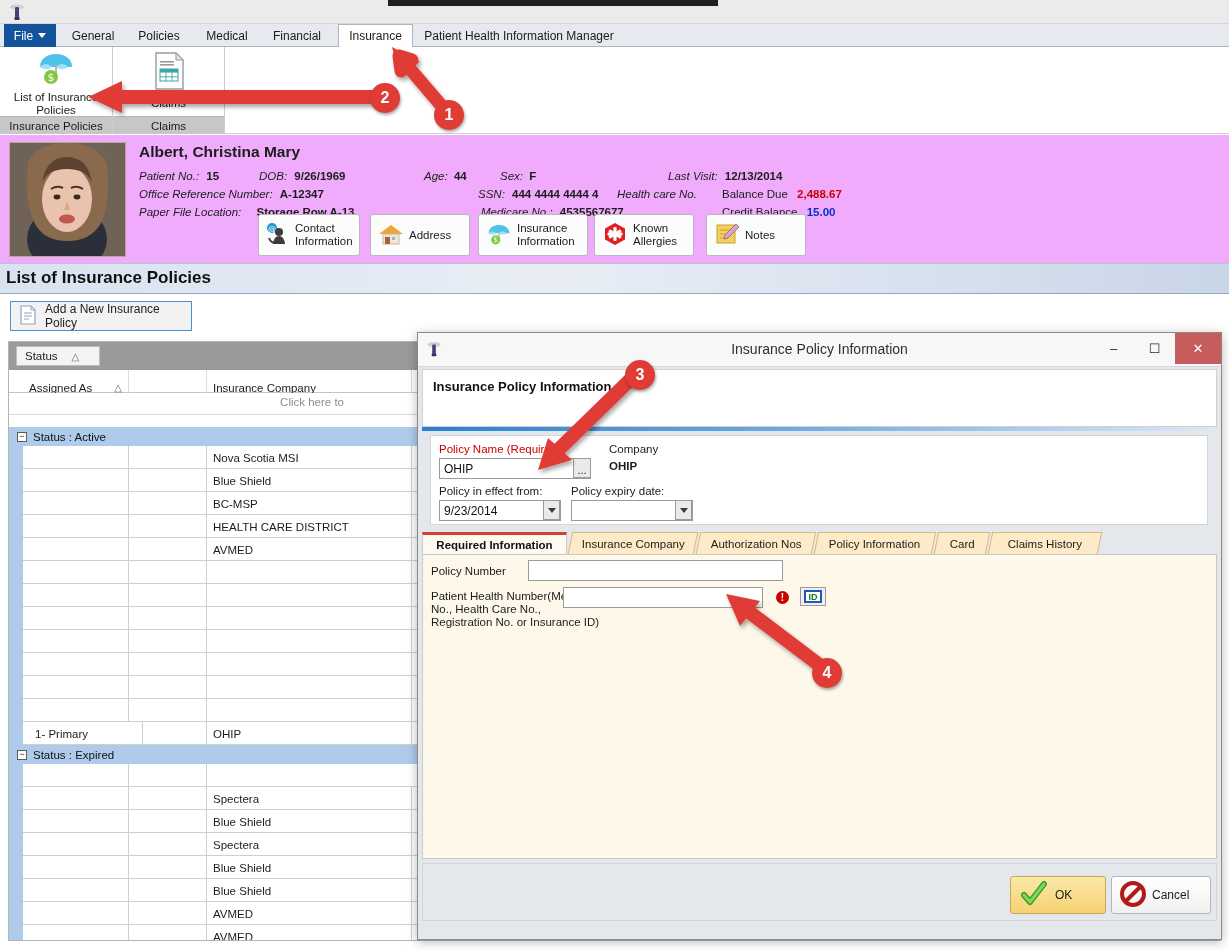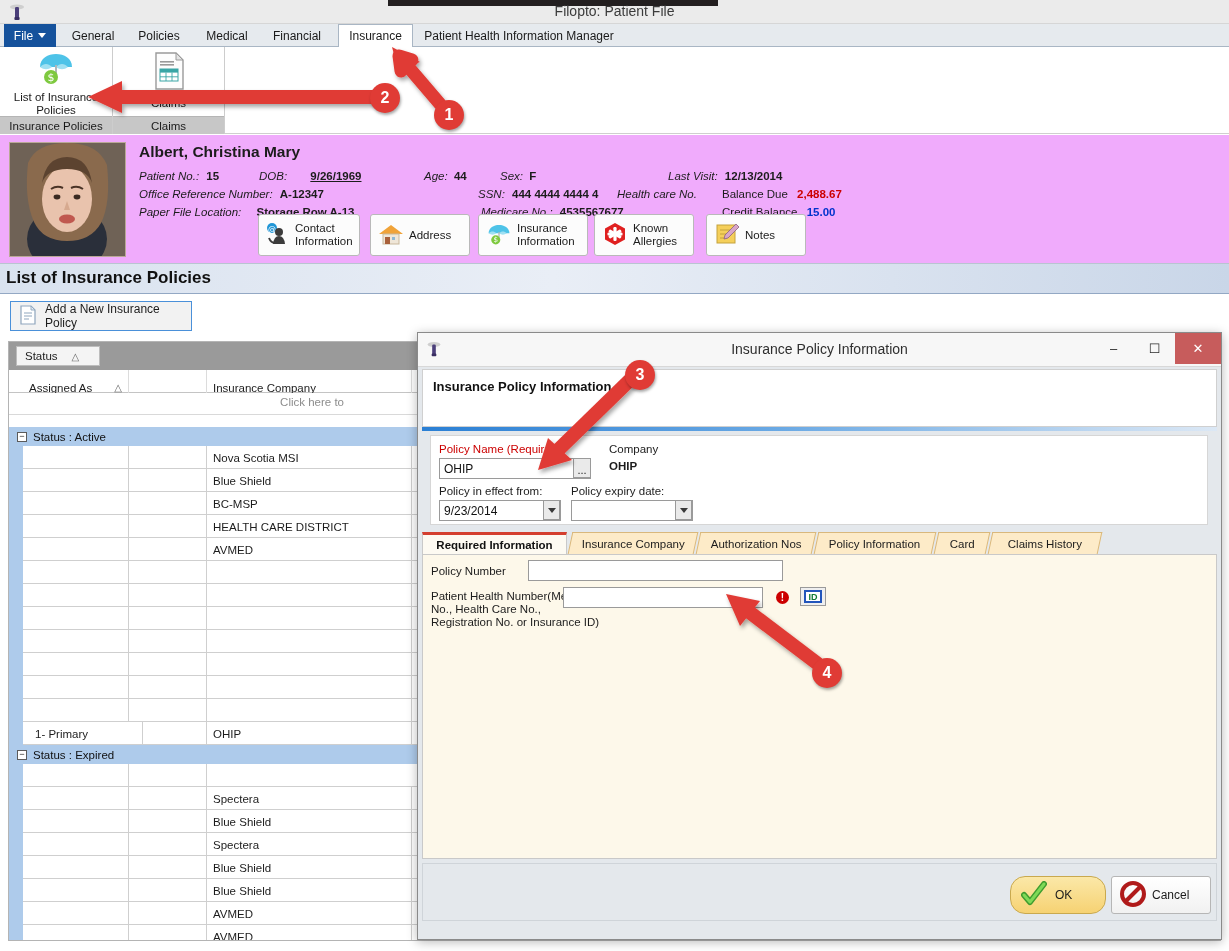--- a/index.html
+++ b/index.html
@@ -269,21 +269,21 @@
     display: flex; align-items: center; justify-content: center;
   }
 
   .dlgfoot {
     position: absolute; left: 4px; top: 530px; width: 795px; height: 58px;
     background: #e4e8ec; border: 1px solid #cfd4d9;
   }
   .okbtn {
     position: absolute; right: 110px; top: 12px; width: 96px; height: 38px;
     background: linear-gradient(to bottom,#fbe8a8,#f6d273);
-    border: 1px solid #c9a94f; border-radius: 15px;
+    border: 1px solid #c9a94f; border-radius: 3px;
     display: flex; align-items: center; gap: 8px; padding-left: 10px;
     font-size: 12px; color: #1c1c1c;
   }
   .cancelbtn {
     position: absolute; right: 5px; top: 12px; width: 100px; height: 38px;
     background: linear-gradient(to bottom,#ffffff,#f1f1f1);
     border: 1px solid #b6b6b6; border-radius: 3px;
     display: flex; align-items: center; gap: 6px; padding-left: 8px;
     font-size: 12px; color: #1c1c1c;
   }
@@ -304,21 +304,20 @@
 
   <div class="titlebar">
     <div class="blackstrip"></div>
     <div class="appicon">
       <svg width="22" height="22" viewBox="0 0 22 22">
         <ellipse cx="11" cy="6" rx="7" ry="2.6" fill="#cfcfcf"></ellipse>
         <rect x="9" y="6" width="4" height="12" rx="1.3" fill="#4b3f7a"></rect>
         <rect x="8.4" y="16" width="5.2" height="3" rx="1" fill="#3a2f62"></rect>
       </svg>
     </div>
-    <div class="captxt">Filopto: Patient File</div>
   </div>
 
   <div class="ribbonbar">
     <div class="filetab">
       <span>File</span>
       <span class="caret"></span>
     </div>
     <div class="rtab" style="left:62px;width:62px;">
       <span>General</span>
     </div>
@@ -396,21 +395,21 @@
     </div>
 
     <div class="pname">Albert, Christina Mary</div>
 
     <div class="pfield" style="left:139px;top:35px;">
       <span class="plab">Patient No.:</span>
       <span class="pval" style="margin-left:4px;">15</span>
     </div>
     <div class="pfield" style="left:259px;top:35px;">
       <span class="plab">DOB:</span>
-      <span class="pval" style="margin-left:20px;text-decoration:underline;">9/26/1969</span>
+      <span class="pval" style="margin-left:4px;">9/26/1969</span>
     </div>
     <div class="pfield" style="left:424px;top:35px;">
       <span class="plab">Age:</span>
       <span class="pval" style="margin-left:3px;">44</span>
     </div>
     <div class="pfield" style="left:500px;top:35px;">
       <span class="plab">Sex:</span>
       <span class="pval" style="margin-left:3px;">F</span>
     </div>
     <div class="pfield" style="left:668px;top:35px;">

